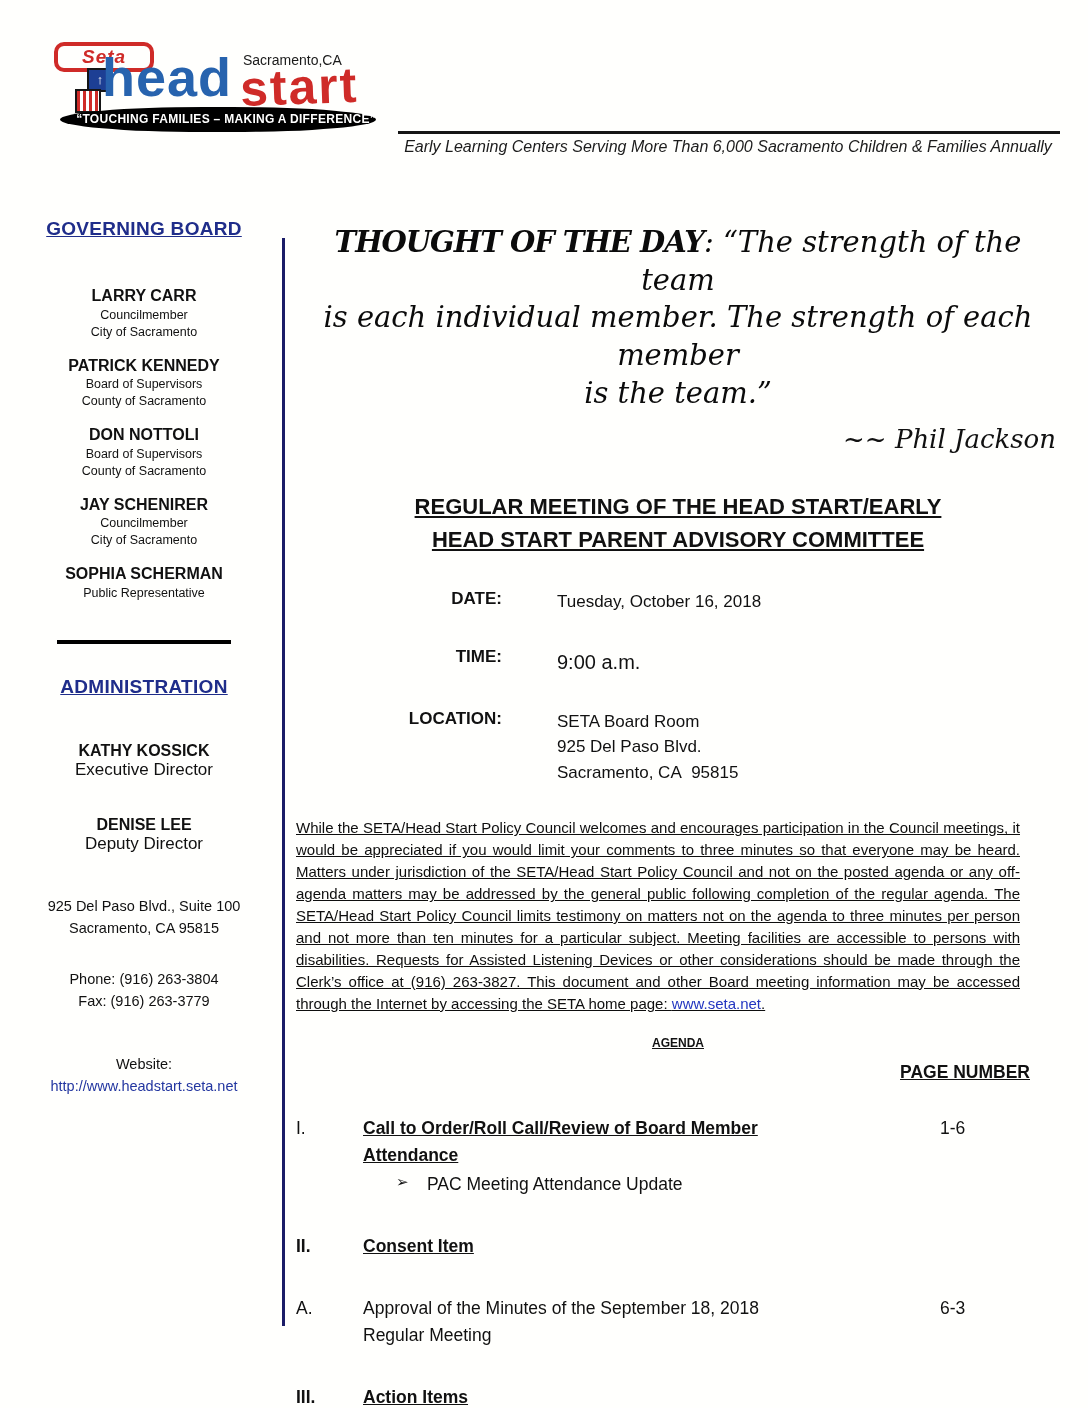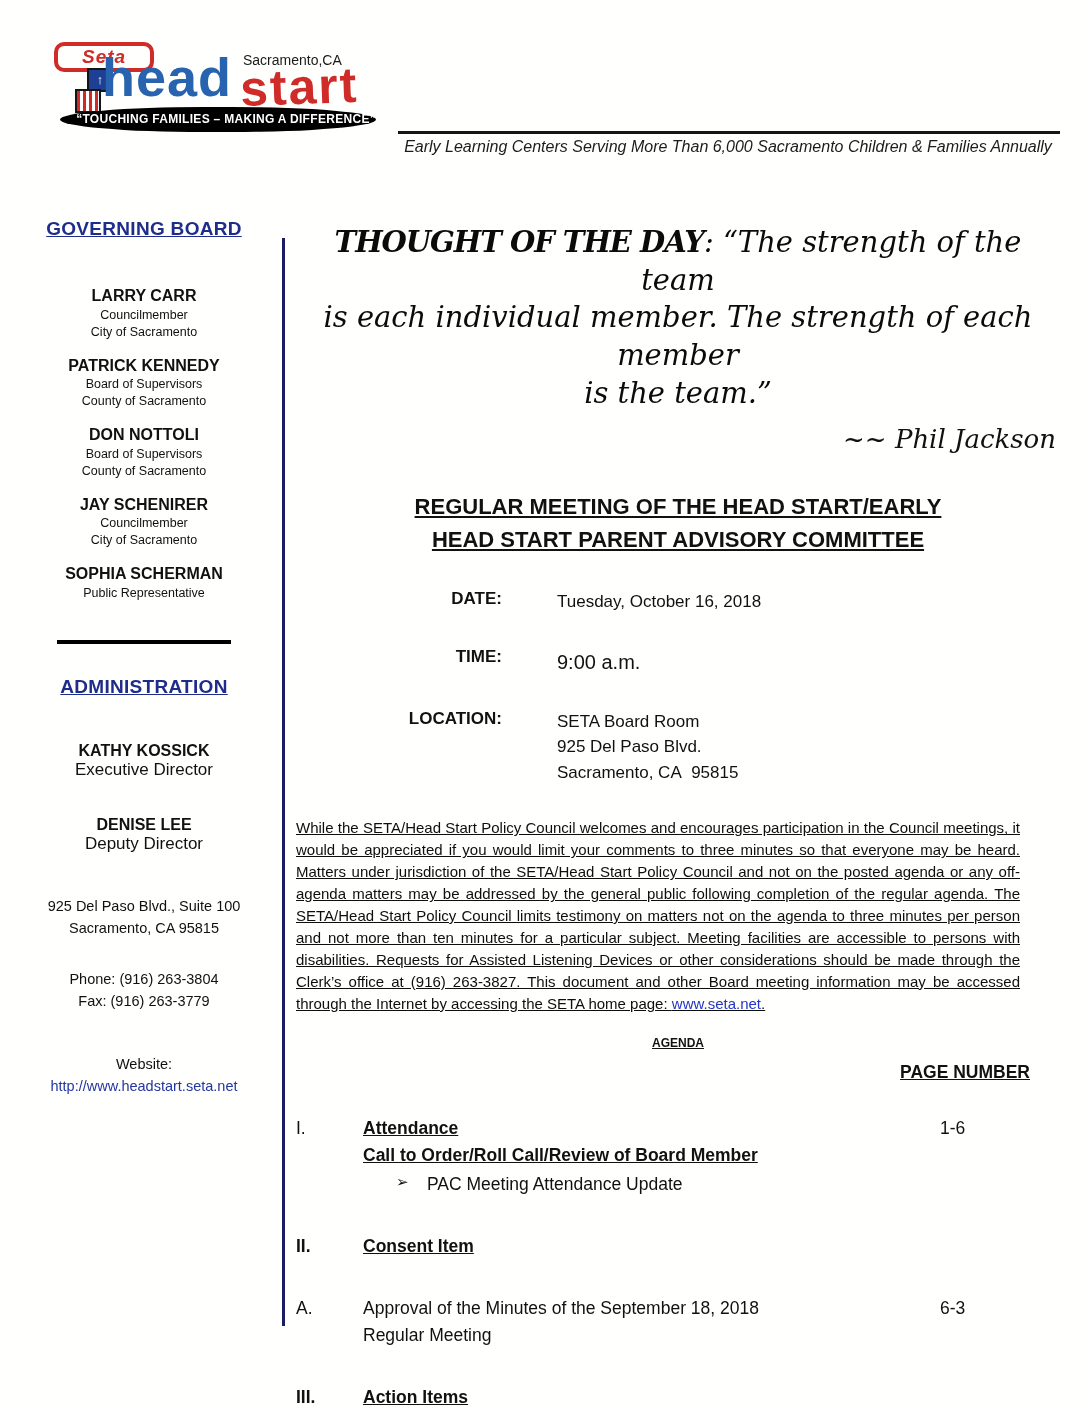--- a/index.html
+++ b/index.html
@@ -233,22 +233,22 @@
     </div>
     <div class="page-number-heading">
       <span class="u">PAGE NUMBER</span>
     </div>
 
     <div class="agenda-items">
 
       <div class="agenda-row row-gap-lg">
         <div>I.</div>
         <div>
+          <div><span class="bold-u">Call to Order/Roll Call/Review of Board Member</span></div>
           <div><span class="bold-u">Attendance</span></div>
-          <div><span class="bold-u">Call to Order/Roll Call/Review of Board Member</span></div>
           <div class="sub-item">
             <span class="sub-bullet">➢</span>
             <span>PAC Meeting Attendance Update</span>
           </div>
         </div>
         <div class="pagecol">1-6</div>
       </div>
 
       <div class="agenda-row row-gap-lg">
         <div class="numeral-bold">II.</div>

